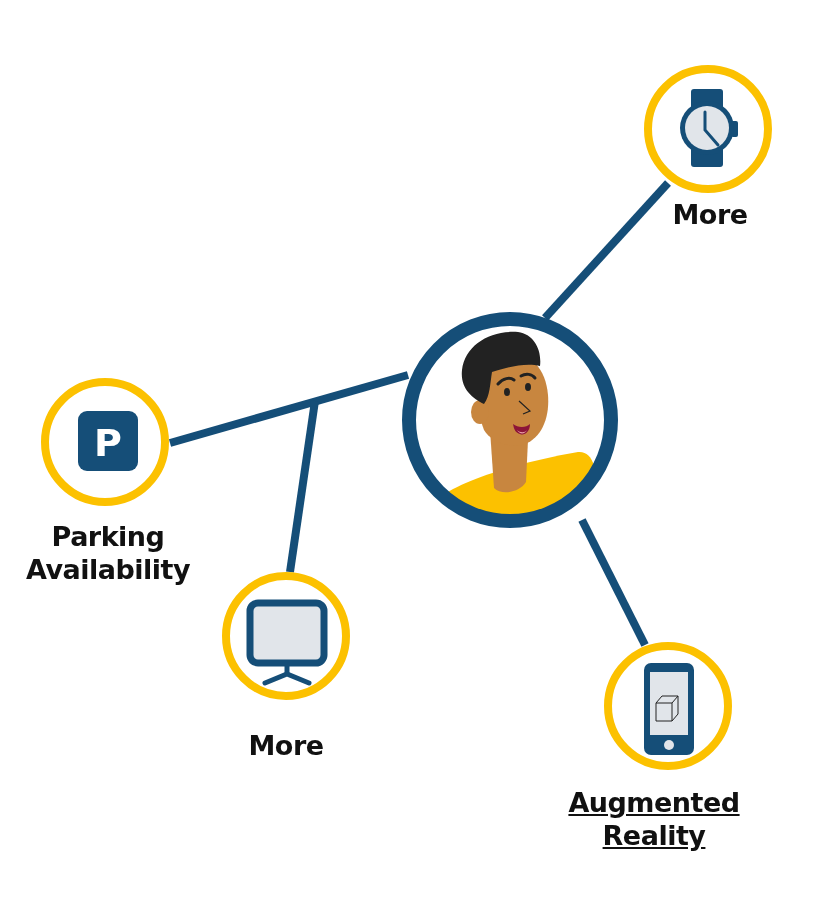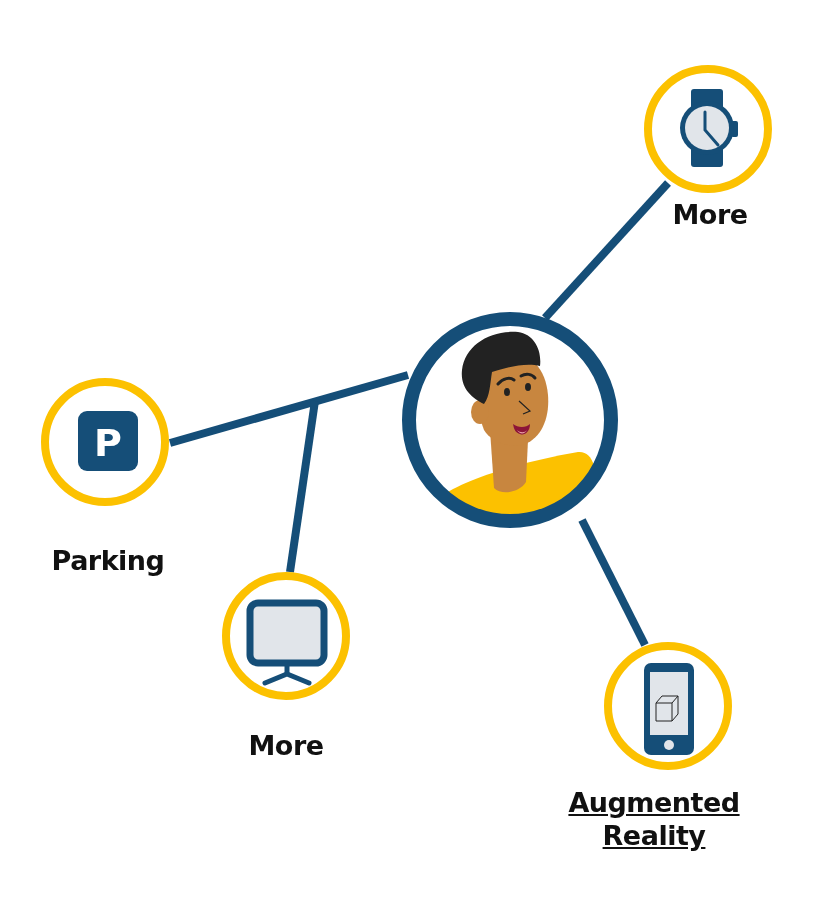--- a/index.html
+++ b/index.html
@@ -102,22 +102,23 @@
         <path d="M656 703 L662 696 L678 696 L672 703"></path>
         <path d="M678 696 L678 714 L672 721"></path>
       </g>
     </g>
   </g>
 </svg>
 
 <div class="node-label" style="left:640px; top:198px; width:140px;">
   <span>More</span>
 </div>
-<div class="node-label" style="left:10px; top:520px; width:196px;margin-top:24px;">
+<div class="node-label" style="left:10px; top:520px; width:196px;">
   <span>Parking</span>
+  <span>Availability</span>
 </div>
 <div class="node-label" style="left:206px; top:713px; width:160px;margin-top:16px;">
   <span>More</span>
 </div>
 <div class="node-label" style="left:552px; top:786px; width:204px;text-decoration:underline;">
   <span>Augmented</span>
   <span>Reality</span>
 </div>
 
 </body></html>

